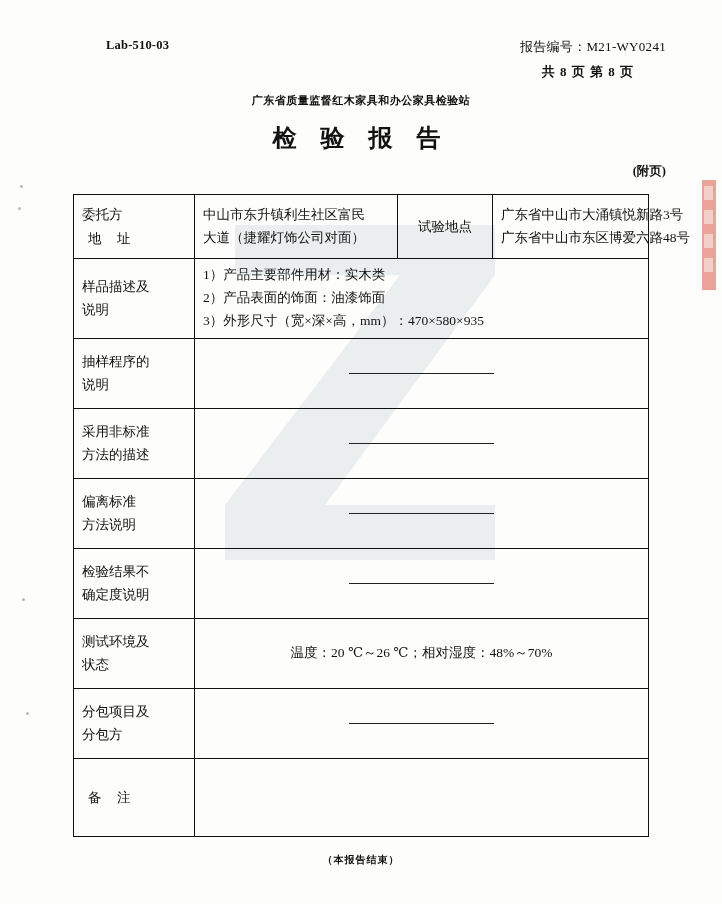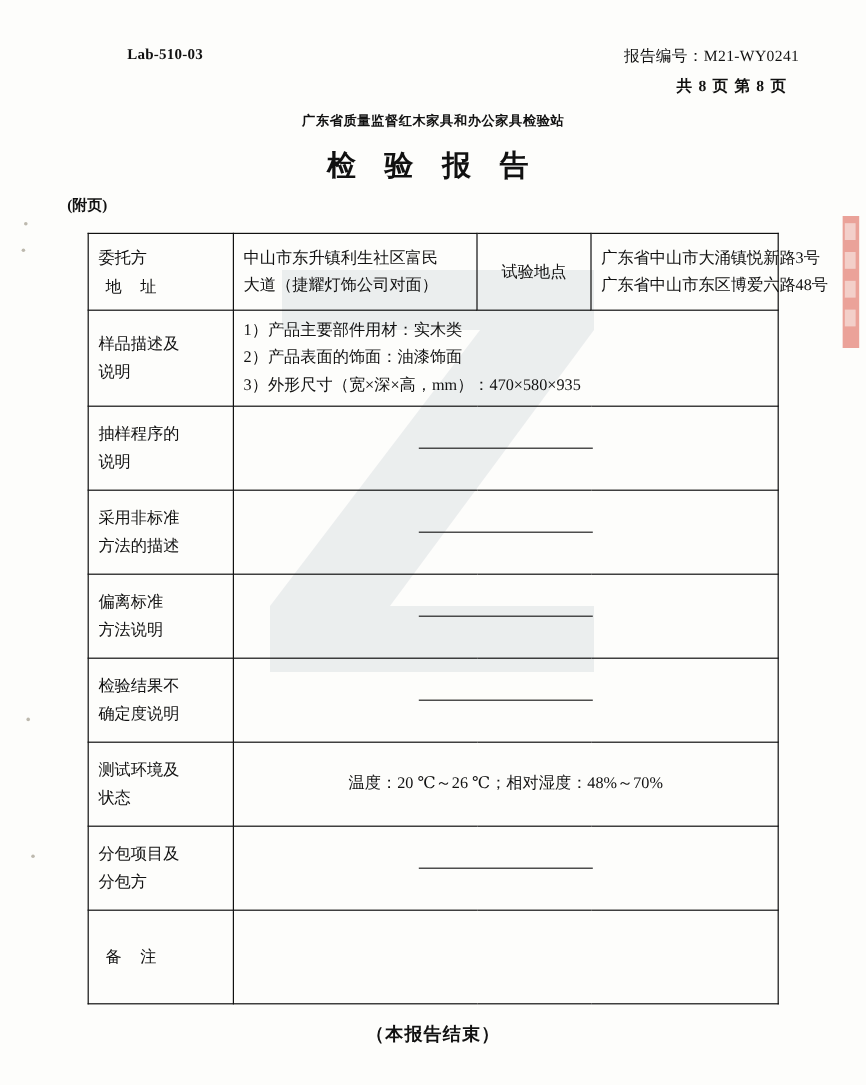--- a/index.html
+++ b/index.html
@@ -62,21 +62,21 @@
     letter-spacing: 0.2px;
     padding-left: 50px;
   }
   .report-no {
     font-size: 13px;
     font-weight: normal;
     letter-spacing: 0.3px;
     text-align: right;
   }
   .page-count {
-    text-align: right;
+    text-align: center;
     font-size: 13px;
     font-weight: bold;
     margin-top: 7px;
     padding-right: 10px;
     letter-spacing: 1px;
   }
 
   .station-title {
     text-align: center;
     font-size: 11px;
@@ -85,21 +85,21 @@
     letter-spacing: 0.5px;
   }
   .report-title {
     text-align: center;
     font-size: 24px;
     font-weight: bold;
     letter-spacing: 9px;
     margin-top: 14px;
   }
   .appendix {
-    text-align: left;
+    text-align: right;
     font-size: 12.5px;
     margin-top: 9px;
     font-weight: bold;
   }
 
   table.main {
     margin: 14px auto 0 auto;
     border-collapse: collapse;
     width: 576px;
     table-layout: fixed;
@@ -138,21 +138,21 @@
     margin: 0;
     padding: 0;
   }
   .cell-lines div {
     white-space: nowrap;
   }
   .two-line div { white-space: nowrap; }
 
   .footer {
     text-align: center;
-    font-size: 15px;
+    font-size: 10px;
     font-weight: bold;
     margin-top: 16px;
     letter-spacing: 1px;
   }
 
   .specks { position:absolute; z-index:1; background:#bdb9ae; border-radius:50%; }
 </style>
 </head>
 <body>
 

